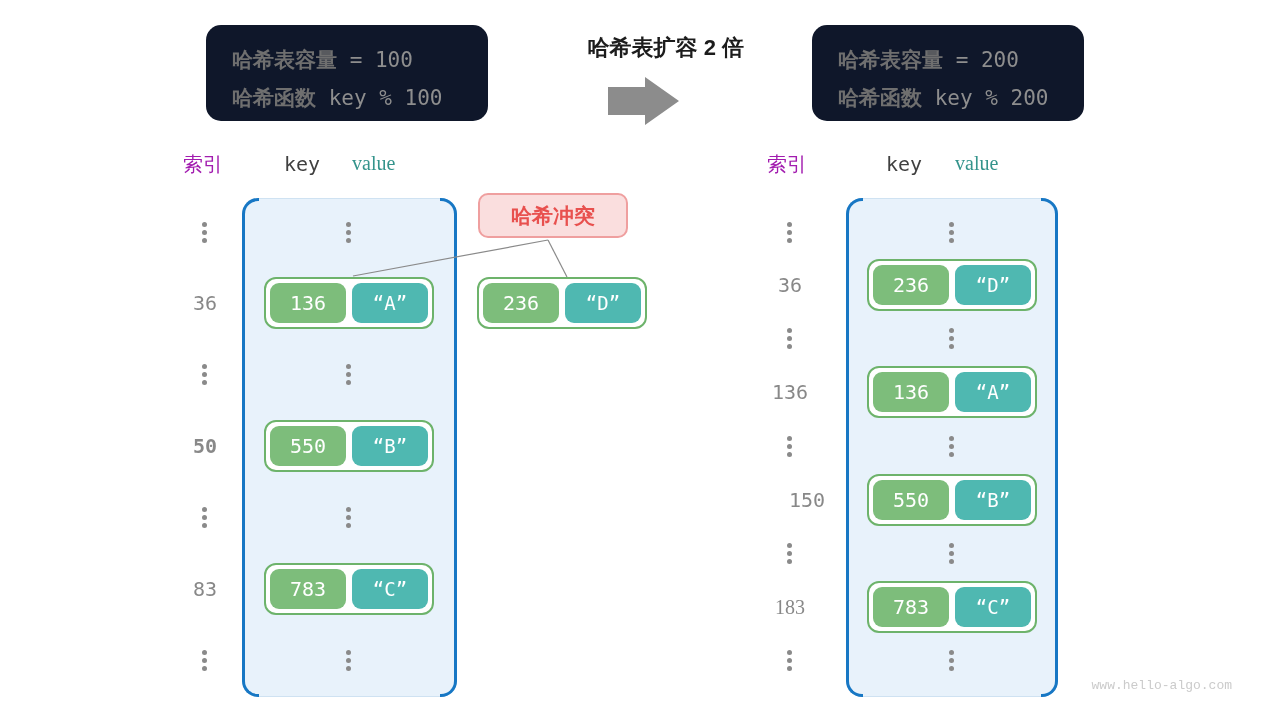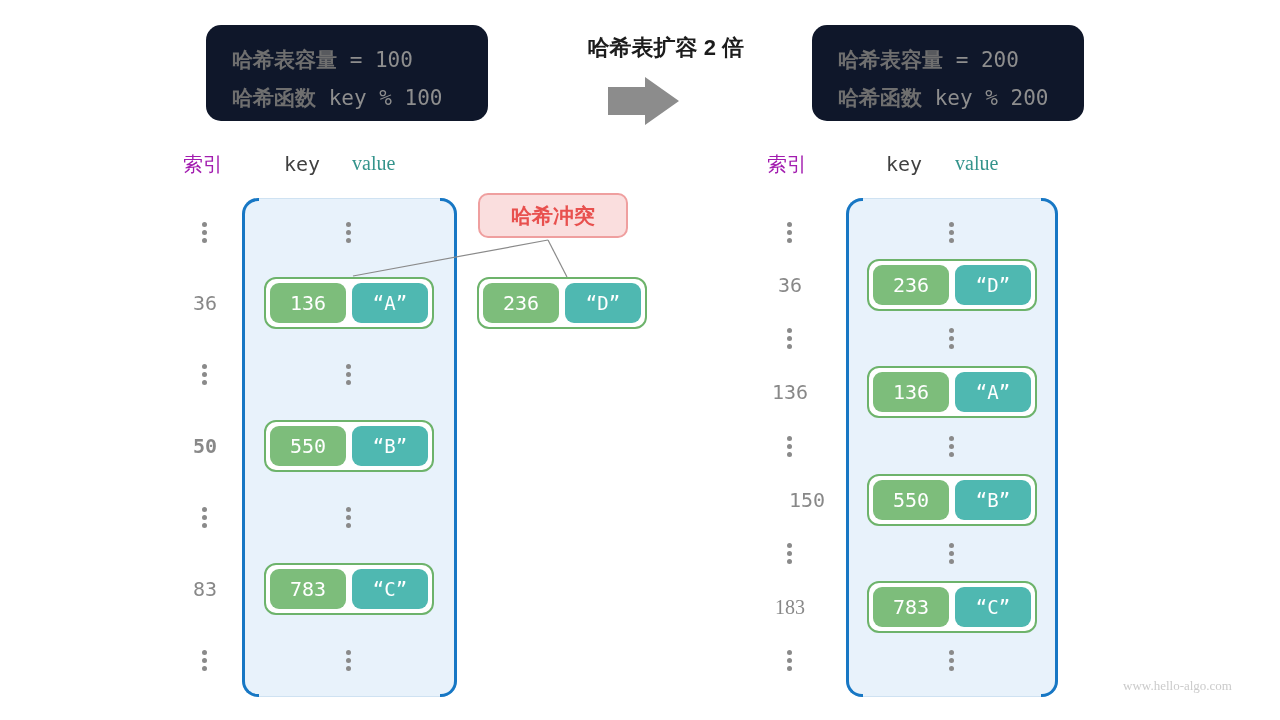--- a/index.html
+++ b/index.html
@@ -68,21 +68,21 @@
   .collision-label {
     position:absolute; left:478px; top:193px; width:150px; height:45px;
     background:#fadede; border:2px solid #ef9f9f; border-radius:10px;
     color:#e8504e; font-weight:bold; font-size:21px;
     display:flex; align-items:center; justify-content:center;
   }
   .connector-svg { position:absolute; left:0; top:0; pointer-events:none; }
 
   .watermark {
     position:absolute; left:1062px; top:678px; width:170px; text-align:right;
-    font-family:Liberation Serif, serif; font-size:13px; color:#cbcbcb;
+    font-family:Liberation Mono, monospace; font-size:13px; color:#cbcbcb;
   }
 </style>
 </head>
 <body>
 
 <div class="page">
 
   <div class="info-box" style="left:206px; top:25px; width:282px; height:96px;">
     <div class="info-line"><span class="info-label">哈希表容量</span><span class="info-value"> </span><span class="info-value">= 100</span></div>
     <div class="info-line"><span class="info-label">哈希函数</span><span class="info-value"> </span><span class="info-value">key % 100</span></div>

